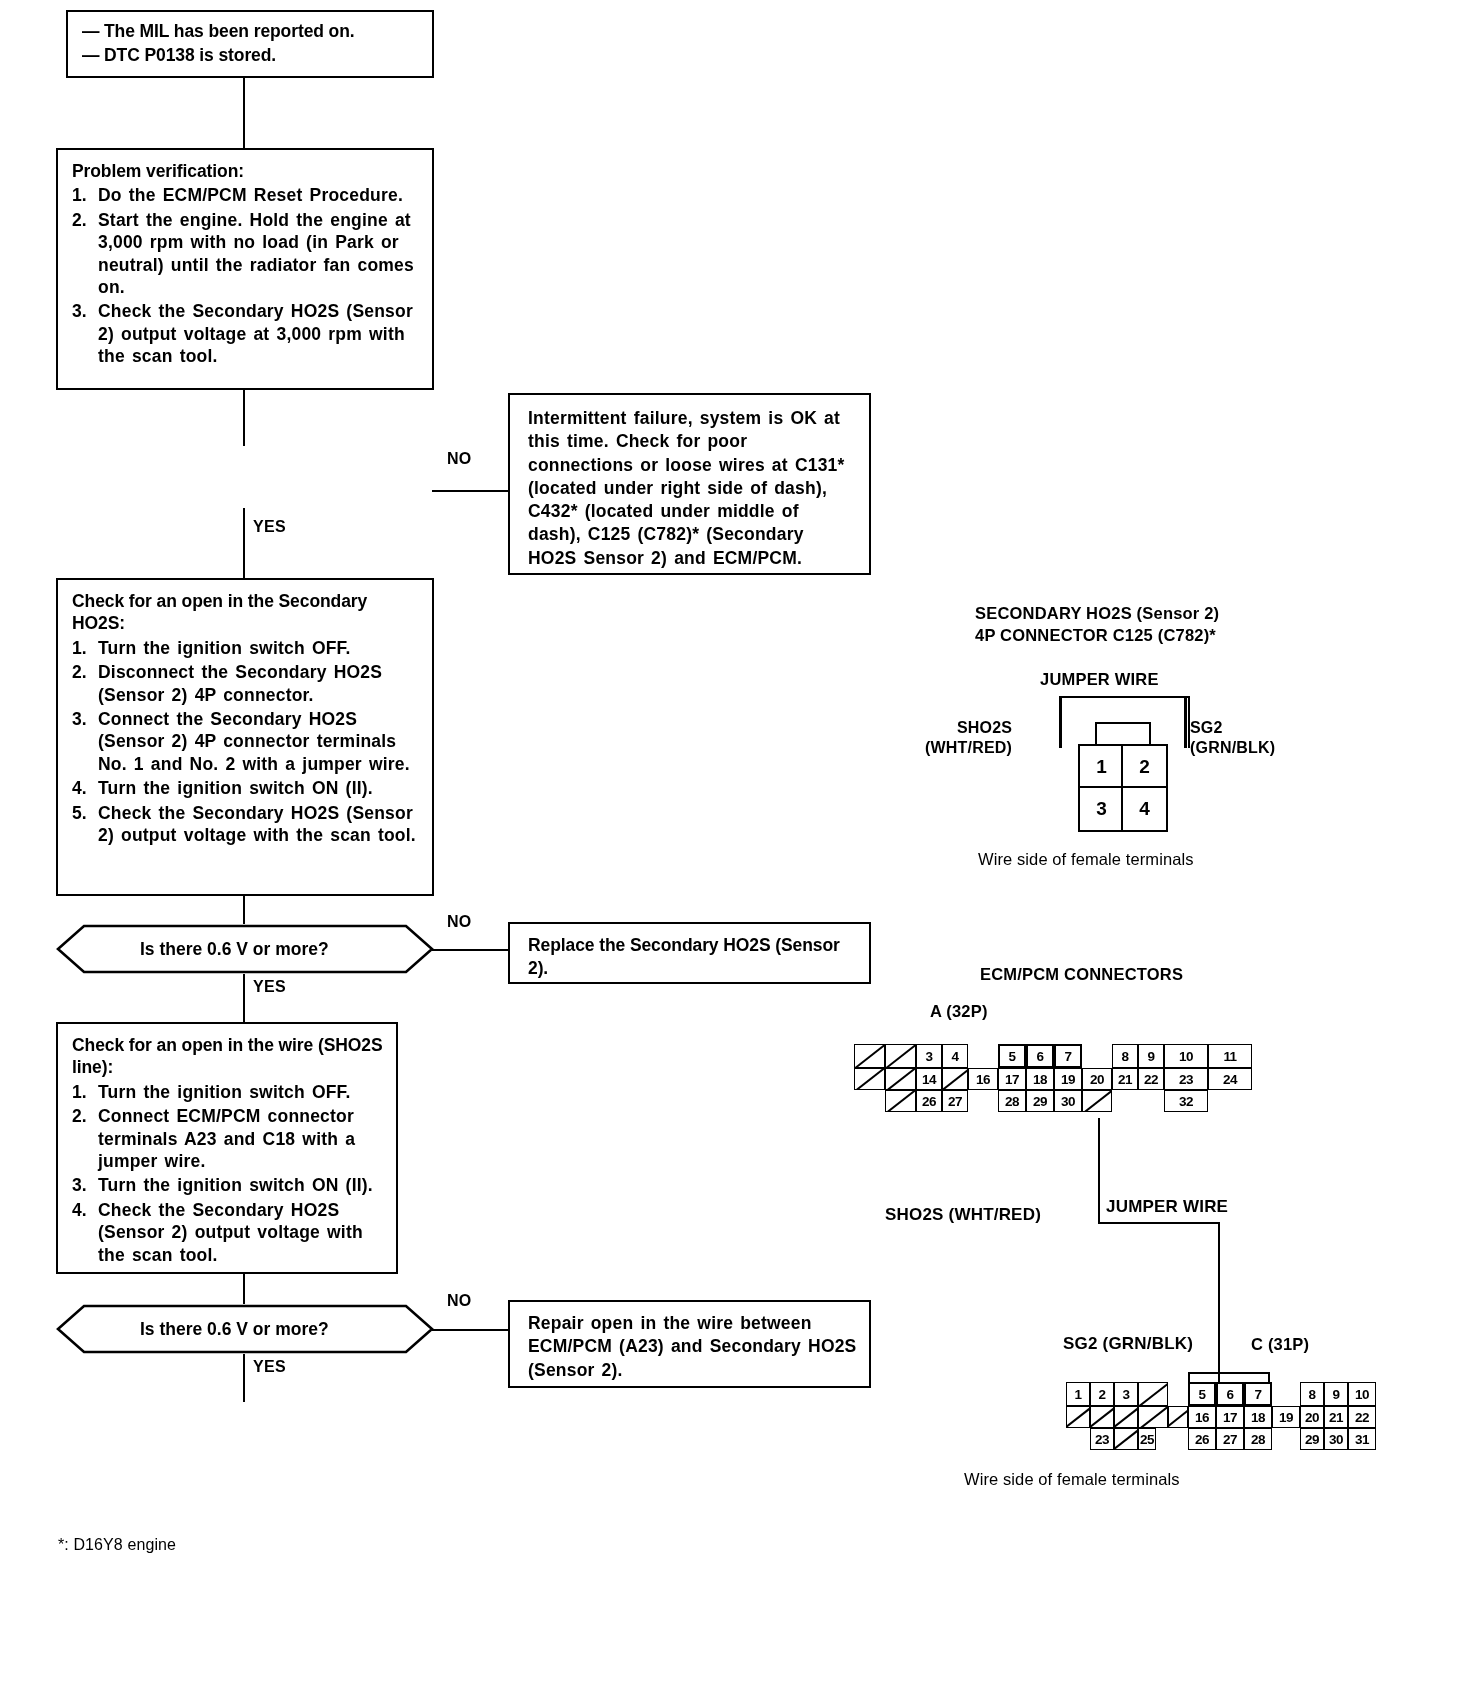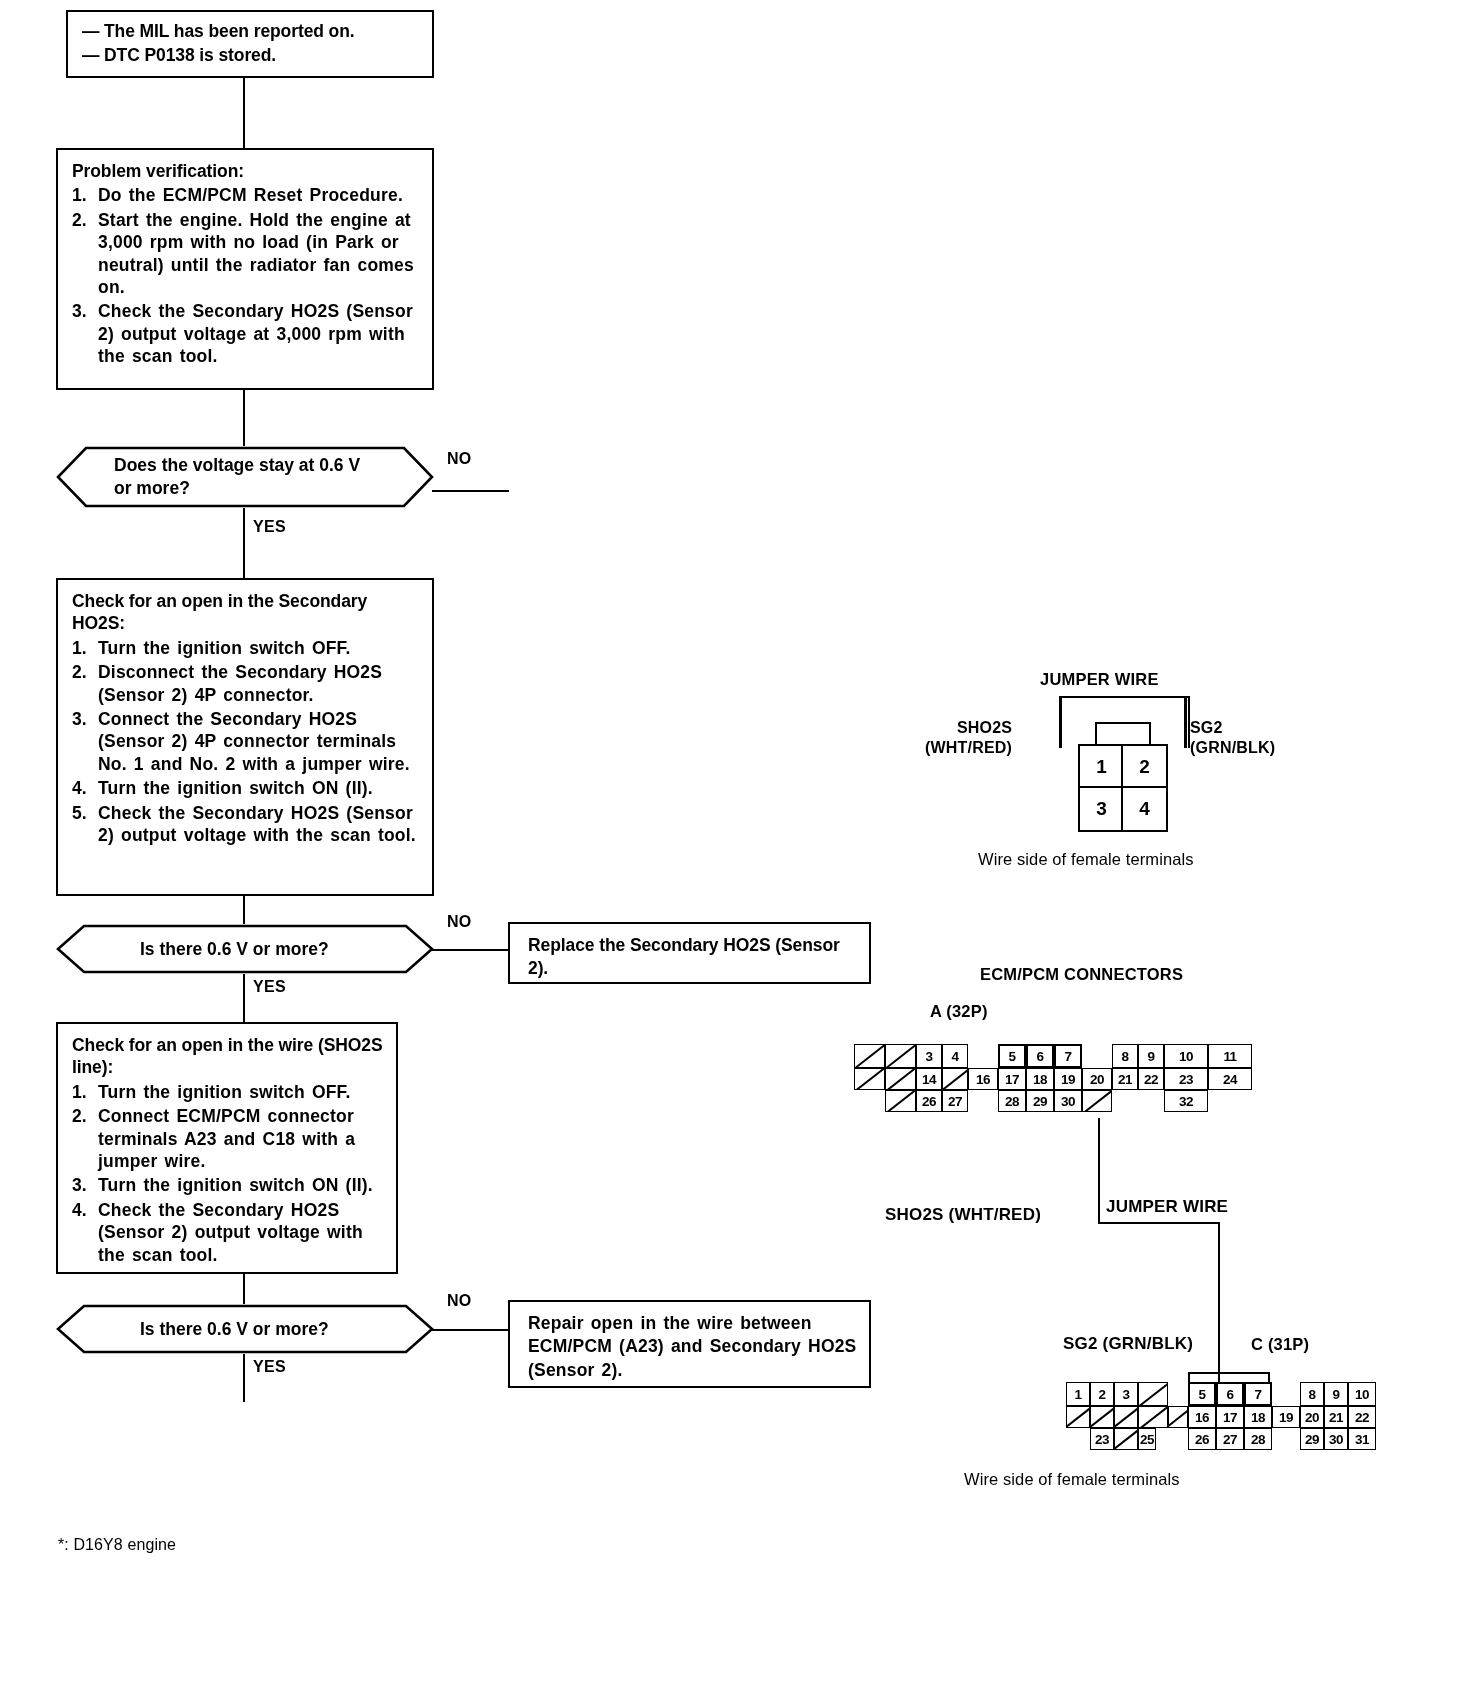--- a/index.html
+++ b/index.html
@@ -181,30 +181,27 @@
       <span class="num-text spread">Start the engine. Hold the engine at 3,000 rpm with no load (in Park or neutral) until the radiator fan comes on.</span>
     </div>
     <div class="num-row">
       <span class="num-idx">3.</span>
       <span class="num-text spread">Check the Secondary HO2S (Sensor 2) output voltage at 3,000 rpm with the scan tool.</span>
     </div>
   </div>
 
   <div class="vline" style="left:243px; top:390px; height:56px;"></div>
 
-  <div class="decision" style="left:56px; top:446px; width:378px; height:62px;">
-    <svg width="378" height="62" viewBox="0 0 378 62">
-      <polygon points="30,2 348,2 376,31 348,60 30,60 2,31" fill="#ffffff" stroke="#000000" stroke-width="2.6"></polygon>
-    </svg>
-    <div class="dtext">Does the voltage stay at 0.6 V or more?</div>
-  </div>
 
   <div class="hline" style="left:432px; top:490px; width:77px;"></div>
   <div class="edgelabel" style="left:447px; top:450px;">NO</div>
 
+  <div class="abs flowbox" style="left:508px; top:393px; width:363px; height:182px; padding-left:18px; padding-top:12px;">
+    <div class="spread" style="line-height:1.33;">Intermittent failure, system is OK at this time. Check for poor connections or loose wires at C131* (located under right side of dash), C432* (located under middle of dash), C125 (C782)* (Secondary HO2S Sensor 2) and ECM/PCM.</div>
+  </div>
 
   <div class="vline" style="left:243px; top:508px; height:70px;"></div>
   <div class="edgelabel" style="left:253px; top:518px;">YES</div>
 
   <div class="abs flowbox" style="left:56px; top:578px; width:378px; height:318px;">
     <div class="title-line">Check for an open in the Secondary HO2S:</div>
     <div class="num-row">
       <span class="num-idx">1.</span>
       <span class="num-text spread">Turn the ignition switch OFF.</span>
     </div>
@@ -282,20 +279,24 @@
   <div class="abs flowbox" style="left:508px; top:1300px; width:363px; height:88px; padding-left:18px; padding-top:10px;">
     <div class="spread" style="line-height:1.33;">Repair open in the wire between ECM/PCM (A23) and Secondary HO2S (Sensor 2).</div>
   </div>
 
   <div class="vline" style="left:243px; top:1354px; height:48px;"></div>
   <div class="edgelabel" style="left:253px; top:1358px;">YES</div>
 
 
   <div class="footnote" style="left:58px; top:1536px;">*: D16Y8 engine</div>
 
+  <div class="diagram-title" style="left:975px; top:602px;">
+    <div>SECONDARY HO2S (Sensor 2)</div>
+    <div>4P CONNECTOR C125 (C782)*</div>
+  </div>
 
   <div class="diagram-title" style="left:1040px; top:668px;">JUMPER WIRE</div>
 
   <div class="wirelabel" style="left:925px; top:718px; text-align:right;">
     <div>SHO2S</div>
     <div>(WHT/RED)</div>
   </div>
 
   <div class="wirelabel" style="left:1190px; top:718px;">
     <div>SG2</div>

